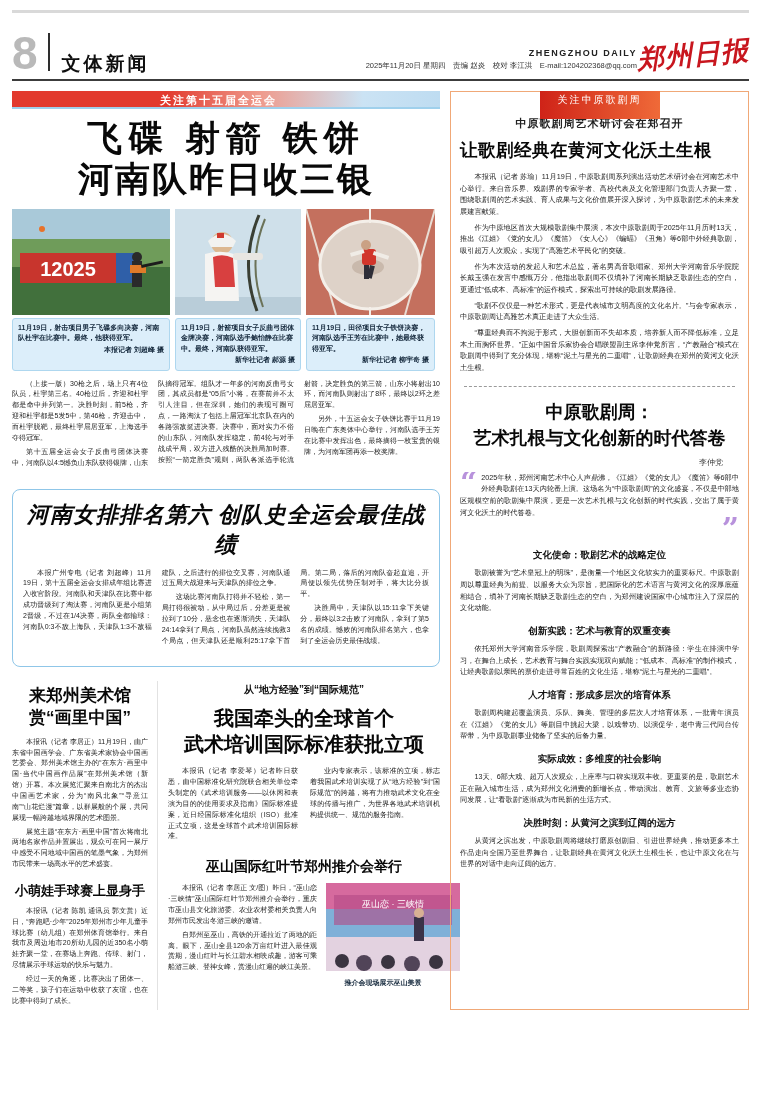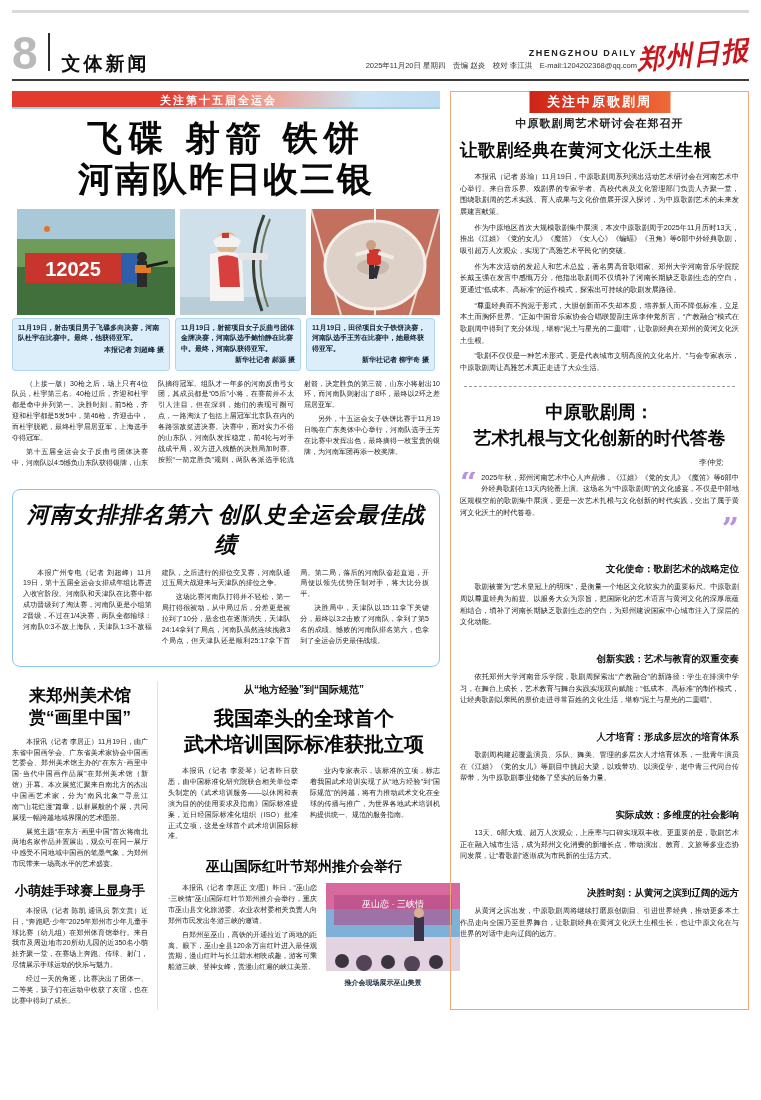--- a/index.html
+++ b/index.html
@@ -17,21 +17,21 @@
   .logo{position:absolute;right:0;bottom:6px;font-size:27px;color:#c8161e;font-weight:bold;font-style:italic;font-family:"Liberation Serif",serif;transform:rotate(-5deg);letter-spacing:1px;}
   
   .main{display:flex;gap:10px;margin-top:10px;}
   .leftcol{width:428px;flex:none;}
   .rightcol{flex:1;border:1px solid #f0a877;position:relative;padding:10px 9px 10px;box-sizing:border-box;}
   
   .badge-quanyun{height:18px;background:linear-gradient(90deg,#e23a2e 0%,#e23a2e 36%,#ef9b8d 58%,#cbe3f4 82%,#bedcf1 100%);color:#fff;font-size:11px;font-weight:bold;line-height:18px;padding-left:148px;letter-spacing:2px;border-bottom:2px solid #9fd0ec;box-sizing:border-box;}
   .lead-h{ text-align:center;font-weight:900;color:#080808;line-height:1.18;}
   .lead-h1{font-size:35px;margin-top:8px;letter-spacing:6px;}
   .lead-h2{font-size:35px;letter-spacing:2px;}
-  .photos{display:flex;gap:5px;margin-top:9px;justify-content:flex-end;}
+  .photos{display:flex;gap:5px;margin-top:9px;}
   .ph{flex:none;}
   .ph svg{display:block;}
   .caps{display:flex;gap:5px;margin-top:3px;align-items:stretch;}
   .cap{background:#dceefa;border:1px solid #aed7ef;border-radius:3px;font-size:7px;font-weight:bold;color:#14283c;padding:4px 5px;line-height:1.5;box-sizing:border-box;}
   .cap .credit{display:block;text-align:right;margin-top:1px;}
   .bodytext{font-size:7px;line-height:1.55;text-align:justify;color:#222;}
   .bodytext p{text-indent:2em;margin:0 0 3px;}
   .lead-body{margin-top:8px;column-count:3;column-gap:10px;height:100px;overflow:hidden;}
   
   .vb-box{border:1px solid #8fc6e8;border-radius:8px;margin-top:10px;padding:8px 10px 6px;}
@@ -45,33 +45,33 @@
   .handball-h{font-size:13px;font-weight:900;text-align:center;margin:12px 0 6px;color:#080808;}
   .wushu-kicker{text-align:center;font-size:10px;font-weight:bold;margin:2px 0 8px;color:#111;}
   .wushu-h{text-align:center;font-size:20px;font-weight:900;line-height:1.32;color:#080808;}
   .wushu-body{column-count:2;column-gap:12px;margin-top:9px;}
   .wushan-h{text-align:center;font-size:14px;font-weight:900;margin:16px 0 7px;color:#080808;}
   .wushan-wrap{display:flex;gap:9px;}
   .wushan-text{flex:1;min-width:0;}
   .wushan-photo{width:114px;flex:none;}
   .wushan-cap{font-size:7px;font-weight:bold;text-align:center;margin-top:3px;color:#14283c;}
   
-  .badge-opera{position:absolute;top:-1px;left:50%;transform:translateX(-50%);background:linear-gradient(90deg,#cf2318,#ef6a38);color:#fff;font-size:13px;font-weight:bold;padding:2px 18px 2px;letter-spacing:2px;white-space:nowrap;}
+  .badge-opera{position:absolute;top:-1px;left:50%;transform:translateX(-50%);background:linear-gradient(90deg,#cf2318,#ef6a38);color:#fff;font-size:10px;font-weight:normal;padding:2px 18px 12px;letter-spacing:2px;white-space:nowrap;}
   .op1-kicker{text-align:center;font-size:11px;color:#222;margin-top:14px;letter-spacing:1px;font-weight:bold;}
   .op1-h{font-size:17.5px;font-weight:900;margin:7px 0 9px;letter-spacing:.5px;color:#080808;}
   .op-body{font-size:7.2px;line-height:1.62;}
   .op-body p{margin-bottom:4px;}
   .dashed{border-top:1px dashed #9a9a9a;margin:12px 4px;}
   .op2-t{text-align:center;font-size:18px;font-weight:900;line-height:1.45;color:#080808;}
   .op2-author{text-align:right;font-size:8px;color:#333;padding-right:16px;margin:6px 0 4px;}
   .quote{font-family:"DejaVu Serif",serif;font-size:30px;color:#b892dc;line-height:.6;font-weight:bold;}
   .q-open{float:left;margin:2px 4px 0 0;}
   .q-close{float:right;margin:2px 0 0 4px;}
   .op2-intro{overflow:hidden;margin-bottom:4px;}
-  .op2-sh{text-align:right;font-size:9.5px;font-weight:900;margin:25px 0 5px;color:#111;}
+  .op2-sh{text-align:center;font-size:9.5px;font-weight:900;margin:11px 0 5px;color:#111;}
   .clearfix::after{content:"";display:block;clear:both;}
 </style>
 </head>
 <body>
 
 <div class="page">
   <div class="toprule"></div>
 
   <div class="header">
     <div class="pagenum">8</div>
@@ -228,22 +228,22 @@
 
     <div class="rightcol">
       <div class="badge-opera">关注中原歌剧周</div>
 
       <div class="op1-kicker">中原歌剧周艺术研讨会在郑召开</div>
       <div class="op1-h">让歌剧经典在黄河文化沃土生根</div>
       <div class="op-body bodytext">
         <p>本报讯（记者 苏瑜）11月19日，中原歌剧周系列演出活动艺术研讨会在河南艺术中心举行。来自音乐界、戏剧界的专家学者、高校代表及文化管理部门负责人齐聚一堂，围绕歌剧周的艺术实践、育人成果与文化价值展开深入探讨，为中原歌剧艺术的未来发展建言献策。</p>
         <p>作为中原地区首次大规模歌剧集中展演，本次中原歌剧周于2025年11月历时13天，推出《江姐》《党的女儿》《魔笛》《女人心》《蝙蝠》《丑角》等6部中外经典歌剧，吸引超万人次观众，实现了“高雅艺术平民化”的突破。</p>
         <p>作为本次活动的发起人和艺术总监，著名男高音歌唱家、郑州大学河南音乐学院院长戴玉强在发言中感慨万分，他指出歌剧周不仅填补了河南长期缺乏歌剧生态的空白，更通过“低成本、高标准”的运作模式，探索出可持续的歌剧发展路径。</p>
+        <p>“歌剧不仅仅是一种艺术形式，更是代表城市文明高度的文化名片。”与会专家表示，中原歌剧周让高雅艺术真正走进了大众生活。</p>
         <p>“尊重经典而不拘泥于形式，大胆创新而不失却本质，培养新人而不降低标准，立足本土而胸怀世界。”正如中国音乐家协会合唱联盟副主席李仲党所言，“产教融合”模式在歌剧周中得到了充分体现，堪称“泥土与星光的二重唱”，让歌剧经典在郑州的黄河文化沃土生根。</p>
-        <p>“歌剧不仅仅是一种艺术形式，更是代表城市文明高度的文化名片。”与会专家表示，中原歌剧周让高雅艺术真正走进了大众生活。</p>
       </div>
 
       <div class="dashed"></div>
 
       <div class="op2-t">
         <span>中原歌剧周：</span><br>
         <span>艺术扎根与文化创新的时代答卷</span>
       </div>
       <div class="op2-author">李仲党</div>
 

